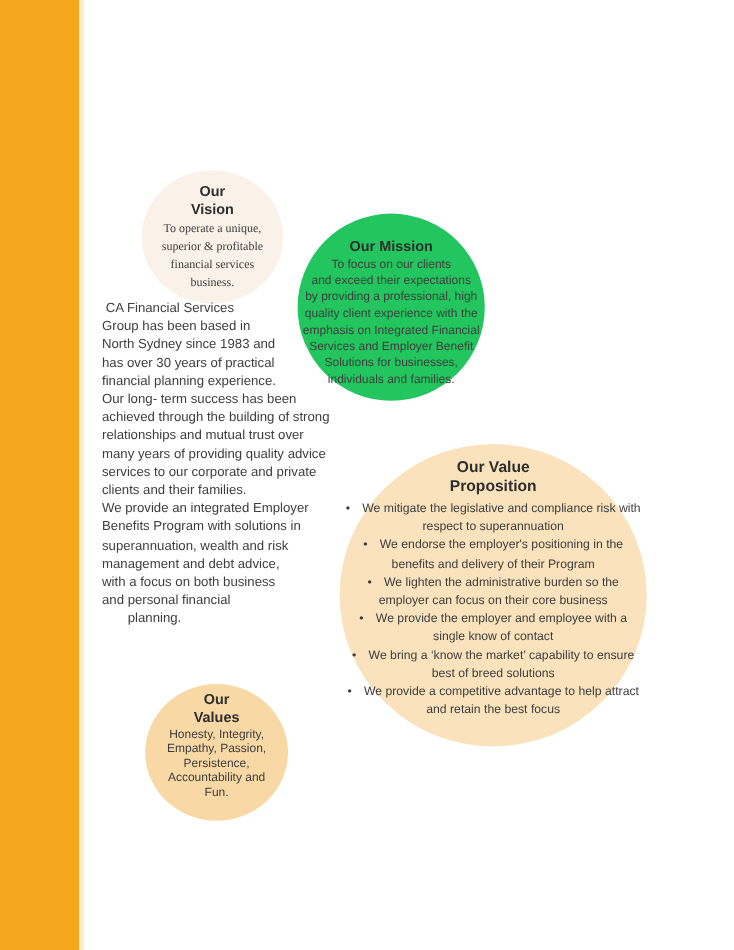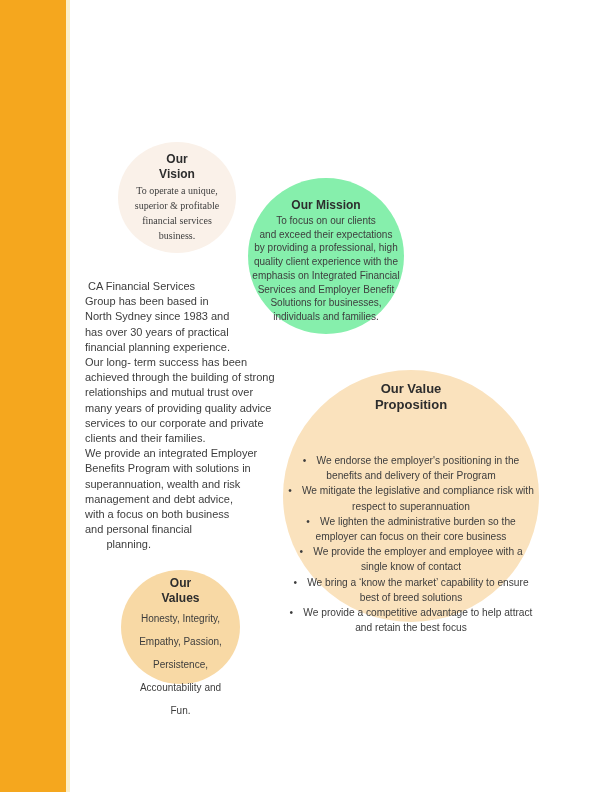--- a/index.html
+++ b/index.html
@@ -53,57 +53,57 @@
   .vp-bullets { margin-top: 4px; width: 246px; }
   .vp-bullet {
     font-size: 10.2px;
     line-height: 15.2px;
     color: #3d3d3d;
     text-align: center;
   }
 
   .circle-values { left: 121px; top: 570px; width: 119px; height: 114px; padding-top: 6px; }
   .circle-values .c-title { font-size: 12px; line-height: 15px; }
-  .circle-values .c-body  { font-size: 10px; line-height: 23px; margin-top: 1px; }
+  .circle-values .c-body  { font-size: 10px; line-height: 12px; margin-top: 1px; }
 
   .about {
     position: absolute;
-    left: 85px; top: 279px;
+    left: 85px; top: 250px;
     width: 260px;
     font-size: 11px;
     line-height: 15.2px;
     color: #3d3d3d;
     white-space: nowrap;
   }
 </style>
 </head>
 <body>
 
 <div class="page">
 
   <div class="accent-bar" style="background: rgb(245, 167, 30);"></div>
   <div class="accent-bar-edge" style="background: rgb(252, 239, 200);"></div>
 
   <div class="circle circle-vision" style="background: rgb(250, 241, 233);">
     <div class="c-title">Our<br>Vision</div>
     <div class="c-body">To operate a unique,<br>superior &amp; profitable<br>financial services<br>business.</div>
   </div>
 
-  <div class="circle circle-mission" style="background: #86efac;">
+  <div class="circle circle-mission" style="background: #22c55e;">
     <div class="c-title">Our Mission</div>
     <div class="c-body">To focus on our clients<br>and exceed their expectations<br>by providing a professional, high<br>quality client experience with the<br>emphasis on Integrated Financial<br>Services and Employer Benefit<br>Solutions for businesses,<br>individuals and families.</div>
   </div>
 
   <div class="about">&nbsp;CA Financial Services<br>Group has been based in<br>North Sydney since 1983 and<br>has over 30 years of practical<br>financial planning experience.<br>Our long- term success has been<br>achieved through the building of strong<br>relationships and mutual trust over<br>many years of providing quality advice<br>services to our corporate and private<br>clients and their families.<br>We provide an integrated Employer<br>Benefits Program with solutions in<br>superannuation, wealth and risk<br>management and debt advice,<br>with a focus on both business<br>and personal financial<br>&nbsp;&nbsp;&nbsp;&nbsp;&nbsp;&nbsp;&nbsp;planning.</div>
 
-  <div class="circle circle-vp" style="background: rgb(250, 226, 189); gap: 36px;">
+  <div class="circle circle-vp" style="background: rgb(250, 226, 189);">
     <div class="c-title">Our Value<br>Proposition</div>
     <div class="vp-bullets">
+        <div class="vp-bullet">• We mitigate the legislative and compliance risk with respect to superannuation</div>
         <div class="vp-bullet">• We endorse the employer's positioning in the benefits and delivery of their Program</div>
-        <div class="vp-bullet">• We mitigate the legislative and compliance risk with respect to superannuation</div>
         <div class="vp-bullet">• We lighten the administrative burden so the employer can focus on their core business</div>
         <div class="vp-bullet">• We provide the employer and employee with a single know of contact</div>
         <div class="vp-bullet">• We bring a ‘know the market’ capability to ensure best of breed solutions</div>
         <div class="vp-bullet">• We provide a competitive advantage to help attract and retain the best focus</div>
       </div>
   </div>
 
   <div class="circle circle-values" style="background: rgb(248, 217, 165);">
     <div class="c-title">Our<br>Values</div>
     <div class="c-body">Honesty, Integrity,<br>Empathy, Passion,<br>Persistence,<br>Accountability and<br>Fun.</div>

